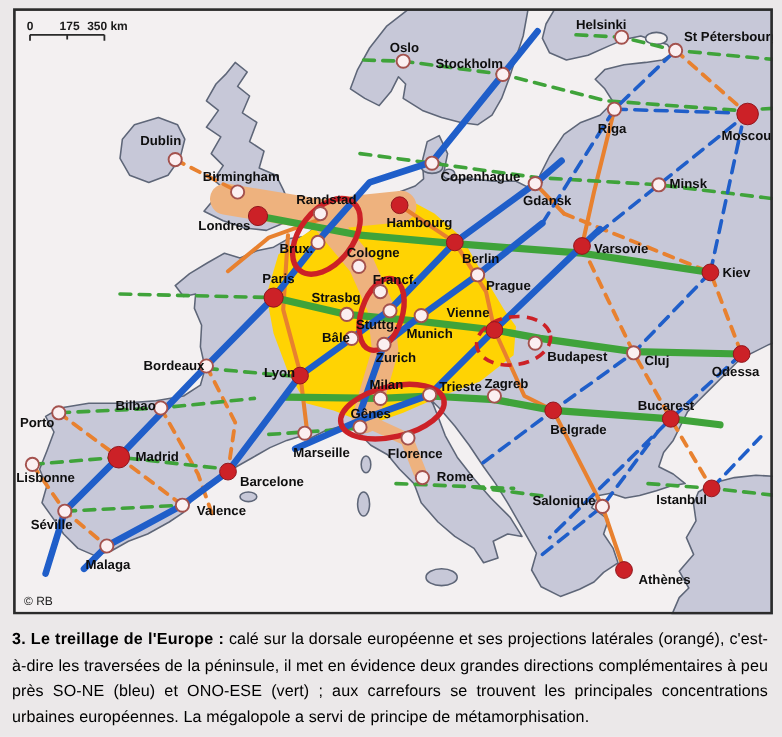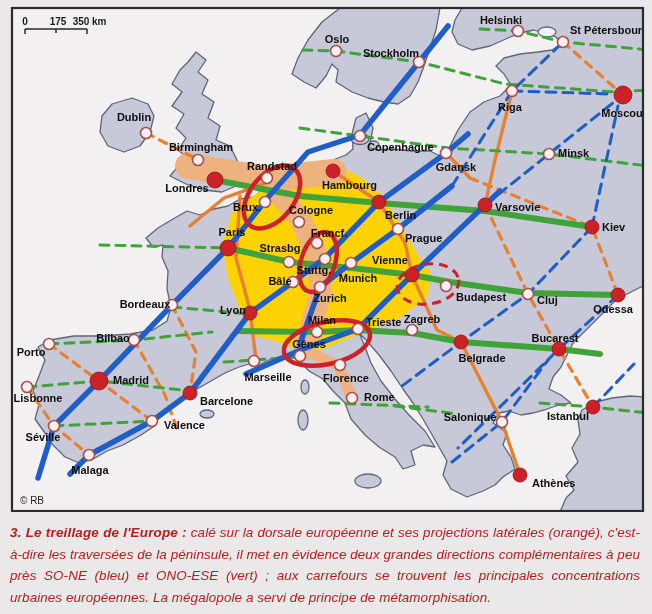--- a/index.html
+++ b/index.html
@@ -9,24 +9,23 @@
     font-family:"Liberation Sans",sans-serif;
     position:relative;overflow:hidden;
   }
   #figure{width:652px;height:614px;}
   #map-wrap{position:relative;width:652px;height:512px;}
   svg{display:block;}
   .caption{
     padding:10px 12px 0 10px;
     font-size:13.4px;
     line-height:21.5px;
-    color:#b91c1c;
+    color:#000000;
     text-align:justify;
     letter-spacing:.1px;
-    font-style:italic;
   }
   .caption b{letter-spacing:.2px;}
   text{font-family:"Liberation Sans",sans-serif;}
   .city-label{font-size:11px;font-weight:bold;fill:#0e0e0e;}
   .scale-label{font-size:10px;font-weight:bold;fill:#1a1a1a;}
   .credit{font-size:10px;fill:#222;}
 </style>
 </head>
 <body>
 

